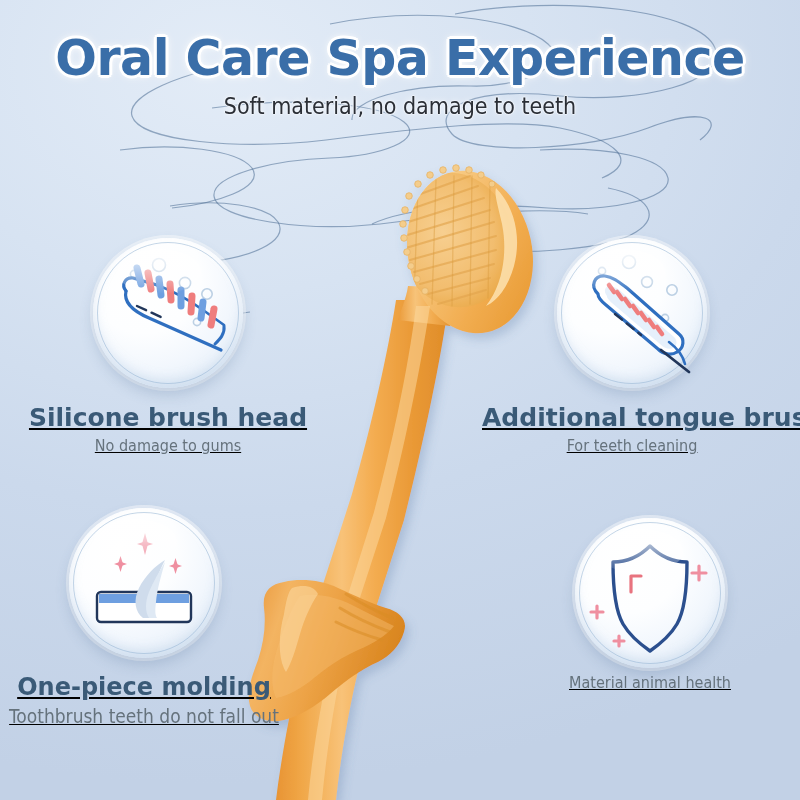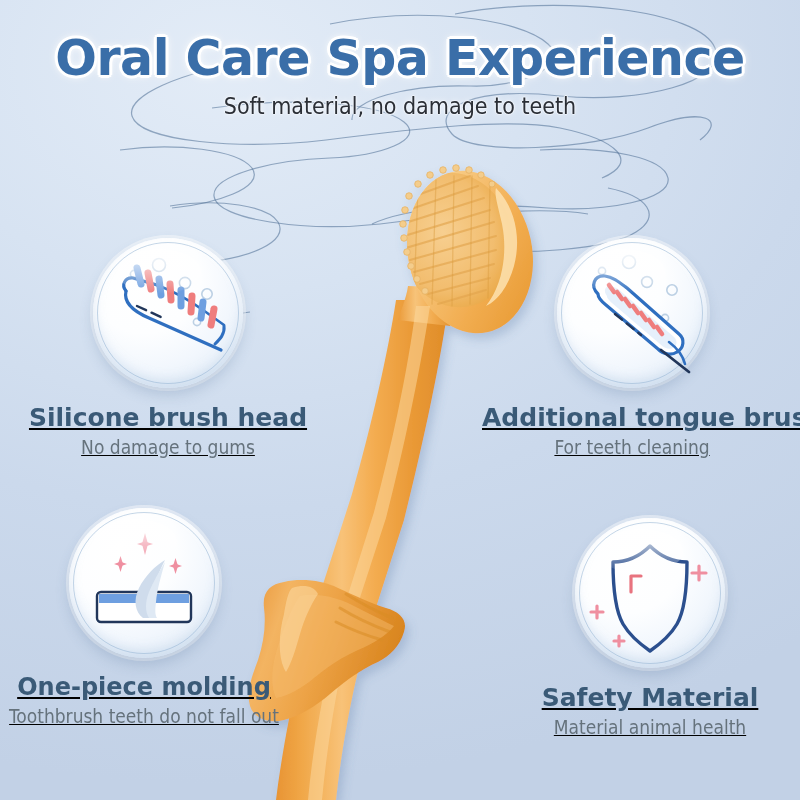--- a/index.html
+++ b/index.html
@@ -130,21 +130,21 @@
     font-family: "DejaVu Sans", sans-serif;
     font-size: 25px;
     font-weight: bold;
     color: #3a5a77;
     margin: 17px 0 0 0;
     line-height: 1.05;
     white-space: nowrap;
   }
   .feat-sub {
     font-family: "DejaVu Sans Condensed", "DejaVu Sans", sans-serif;
-    font-size: 19px;
+    font-size: 16px;
     font-weight: normal;
     color: #65727c;
     margin: 7px 0 0 0;
     line-height: 1.05;
     white-space: nowrap;
   }
   .feature.bl .feat-title { font-size: 24px; }
   .feature.bl .feat-sub   { font-size: 19px; }
 </style>
 </head>
@@ -430,17 +430,16 @@
 
         <path d="M56,74 L56,58 L66,58" fill="none" stroke="#e8737f" stroke-width="3.2" stroke-linecap="round" stroke-linejoin="round"></path>
 
         <g stroke="#ef8fa0" stroke-width="3.2" stroke-linecap="round">
           <path d="M124,48 L124,62 M117,55 L131,55"></path>
           <path d="M22,88 L22,100 M16,94 L28,94"></path>
           <path d="M44,118 L44,128 M39,123 L49,123"></path>
         </g>
       </svg>
     </div>
-    <p class="feat-title">Safety Material</p>
     <p class="feat-sub">Material animal health</p>
   </div>
 
 </div>
 
 </body></html>

